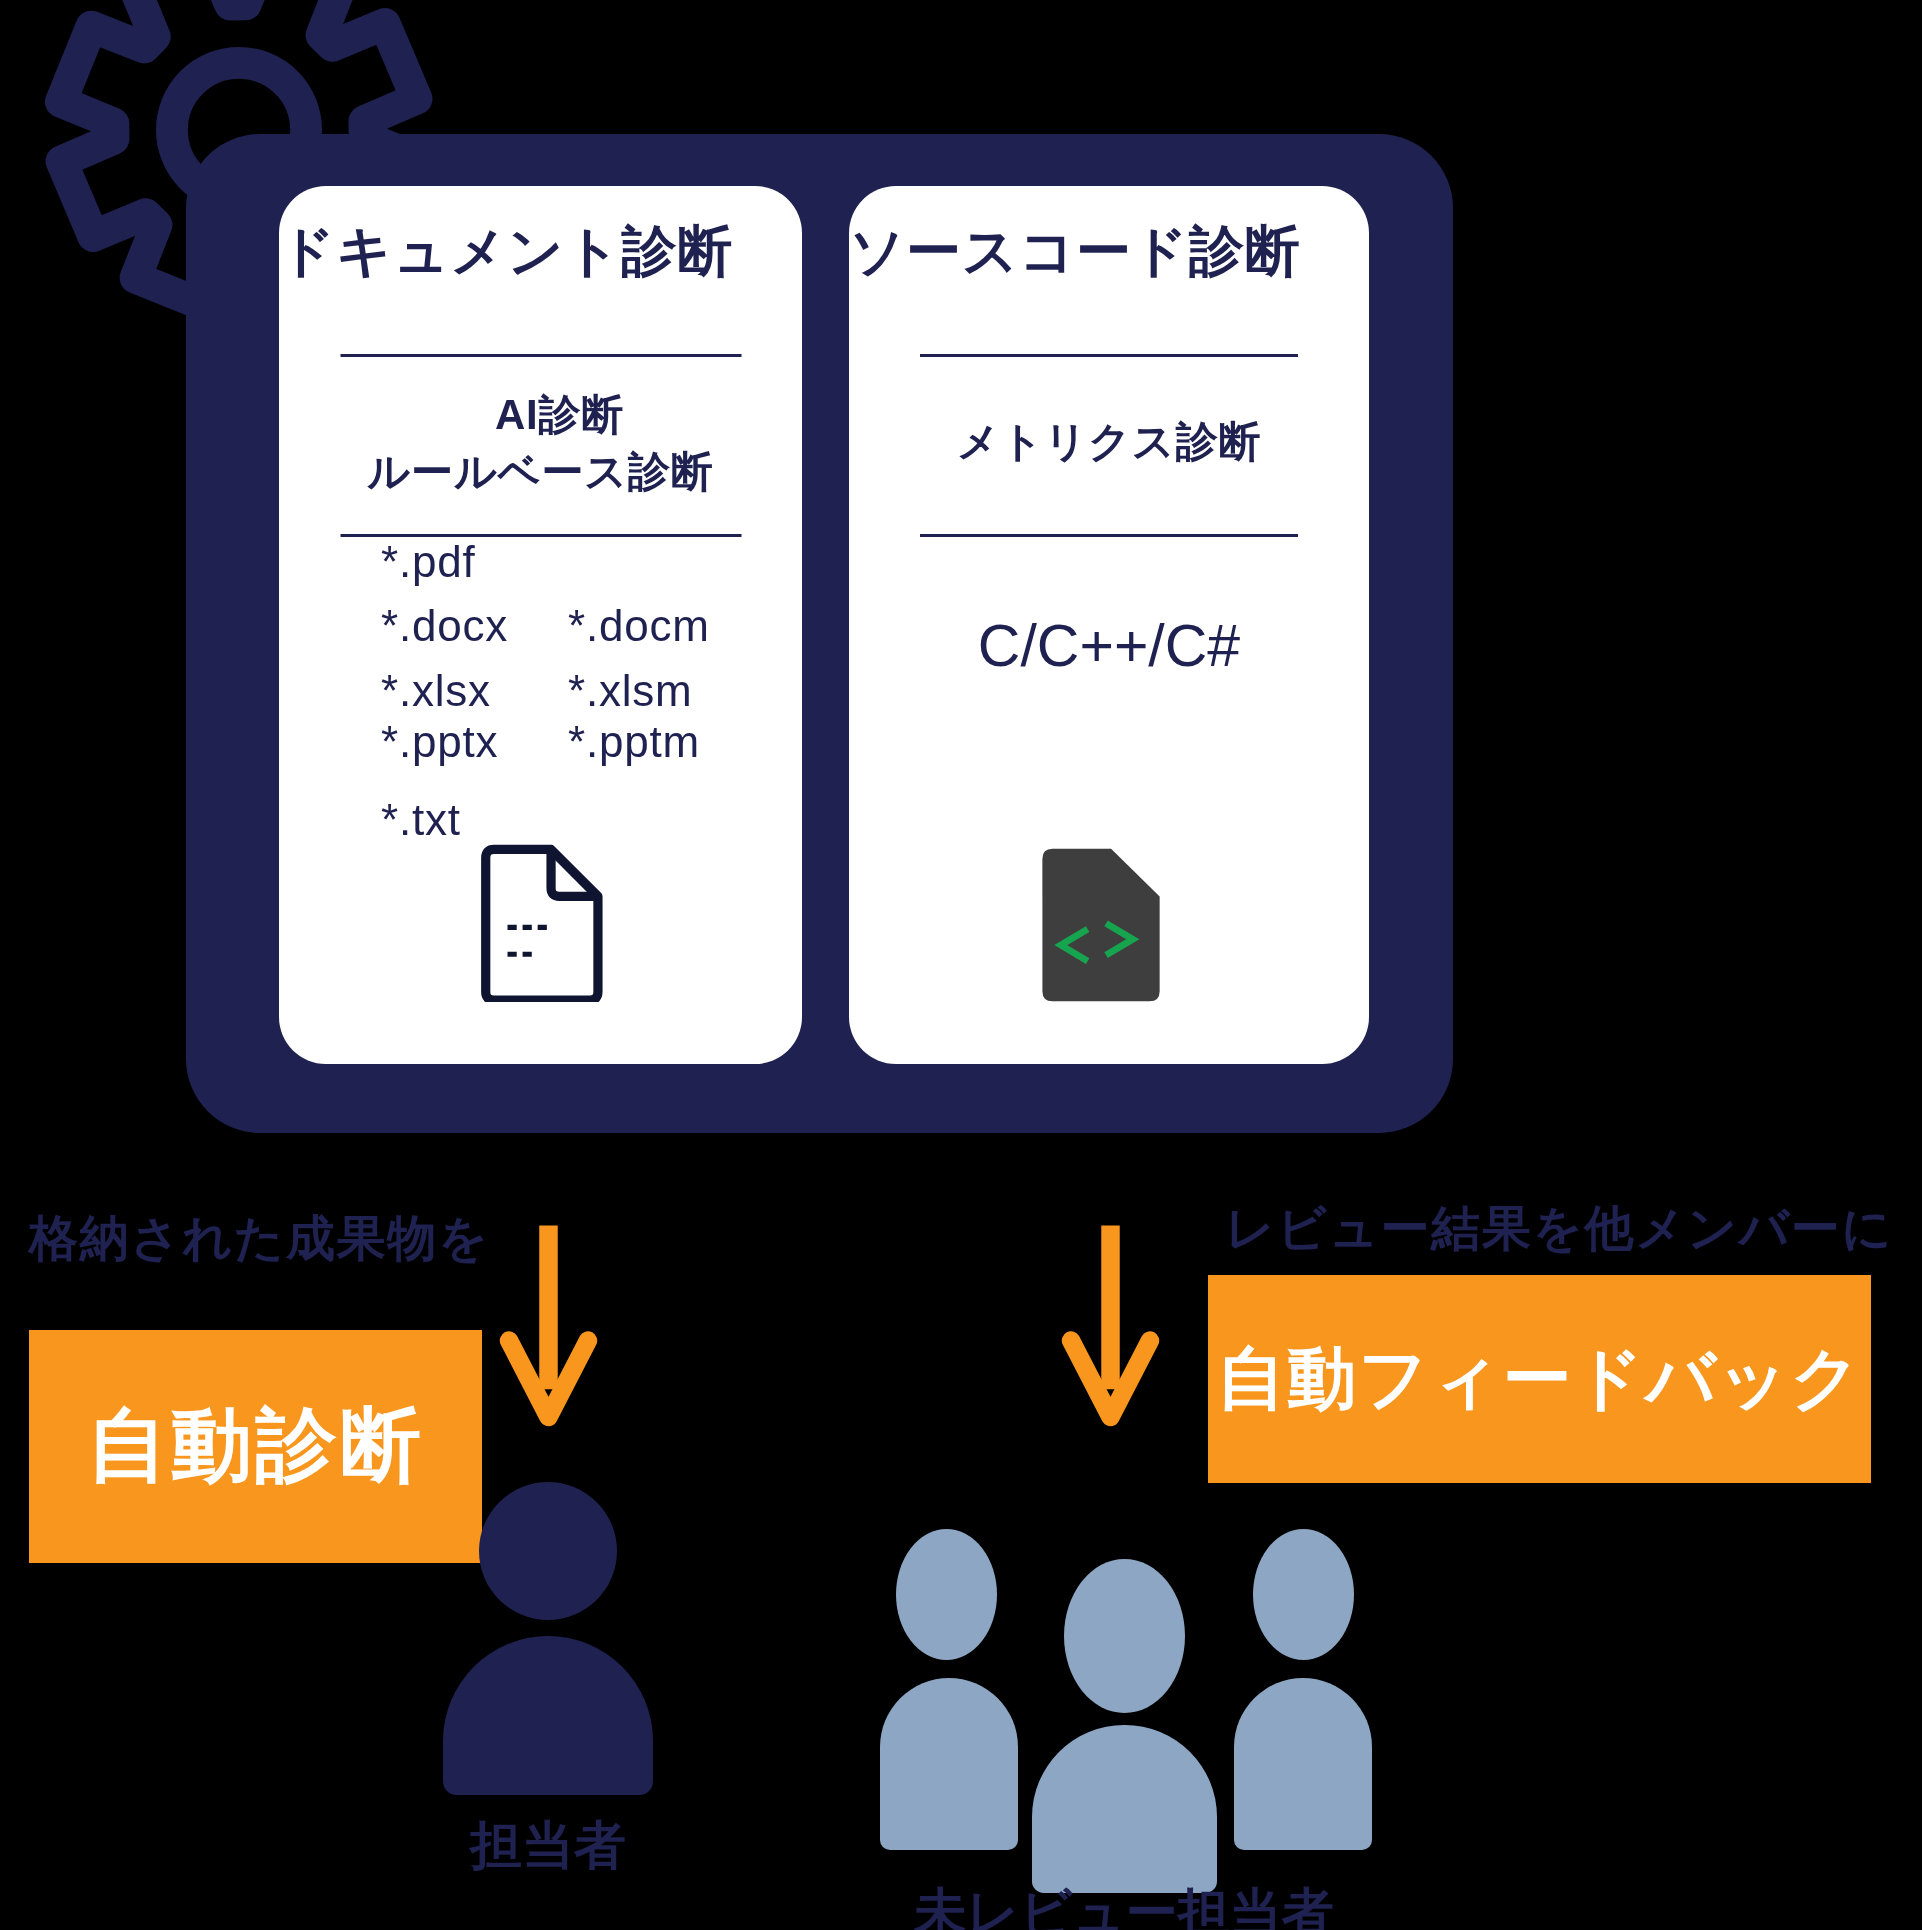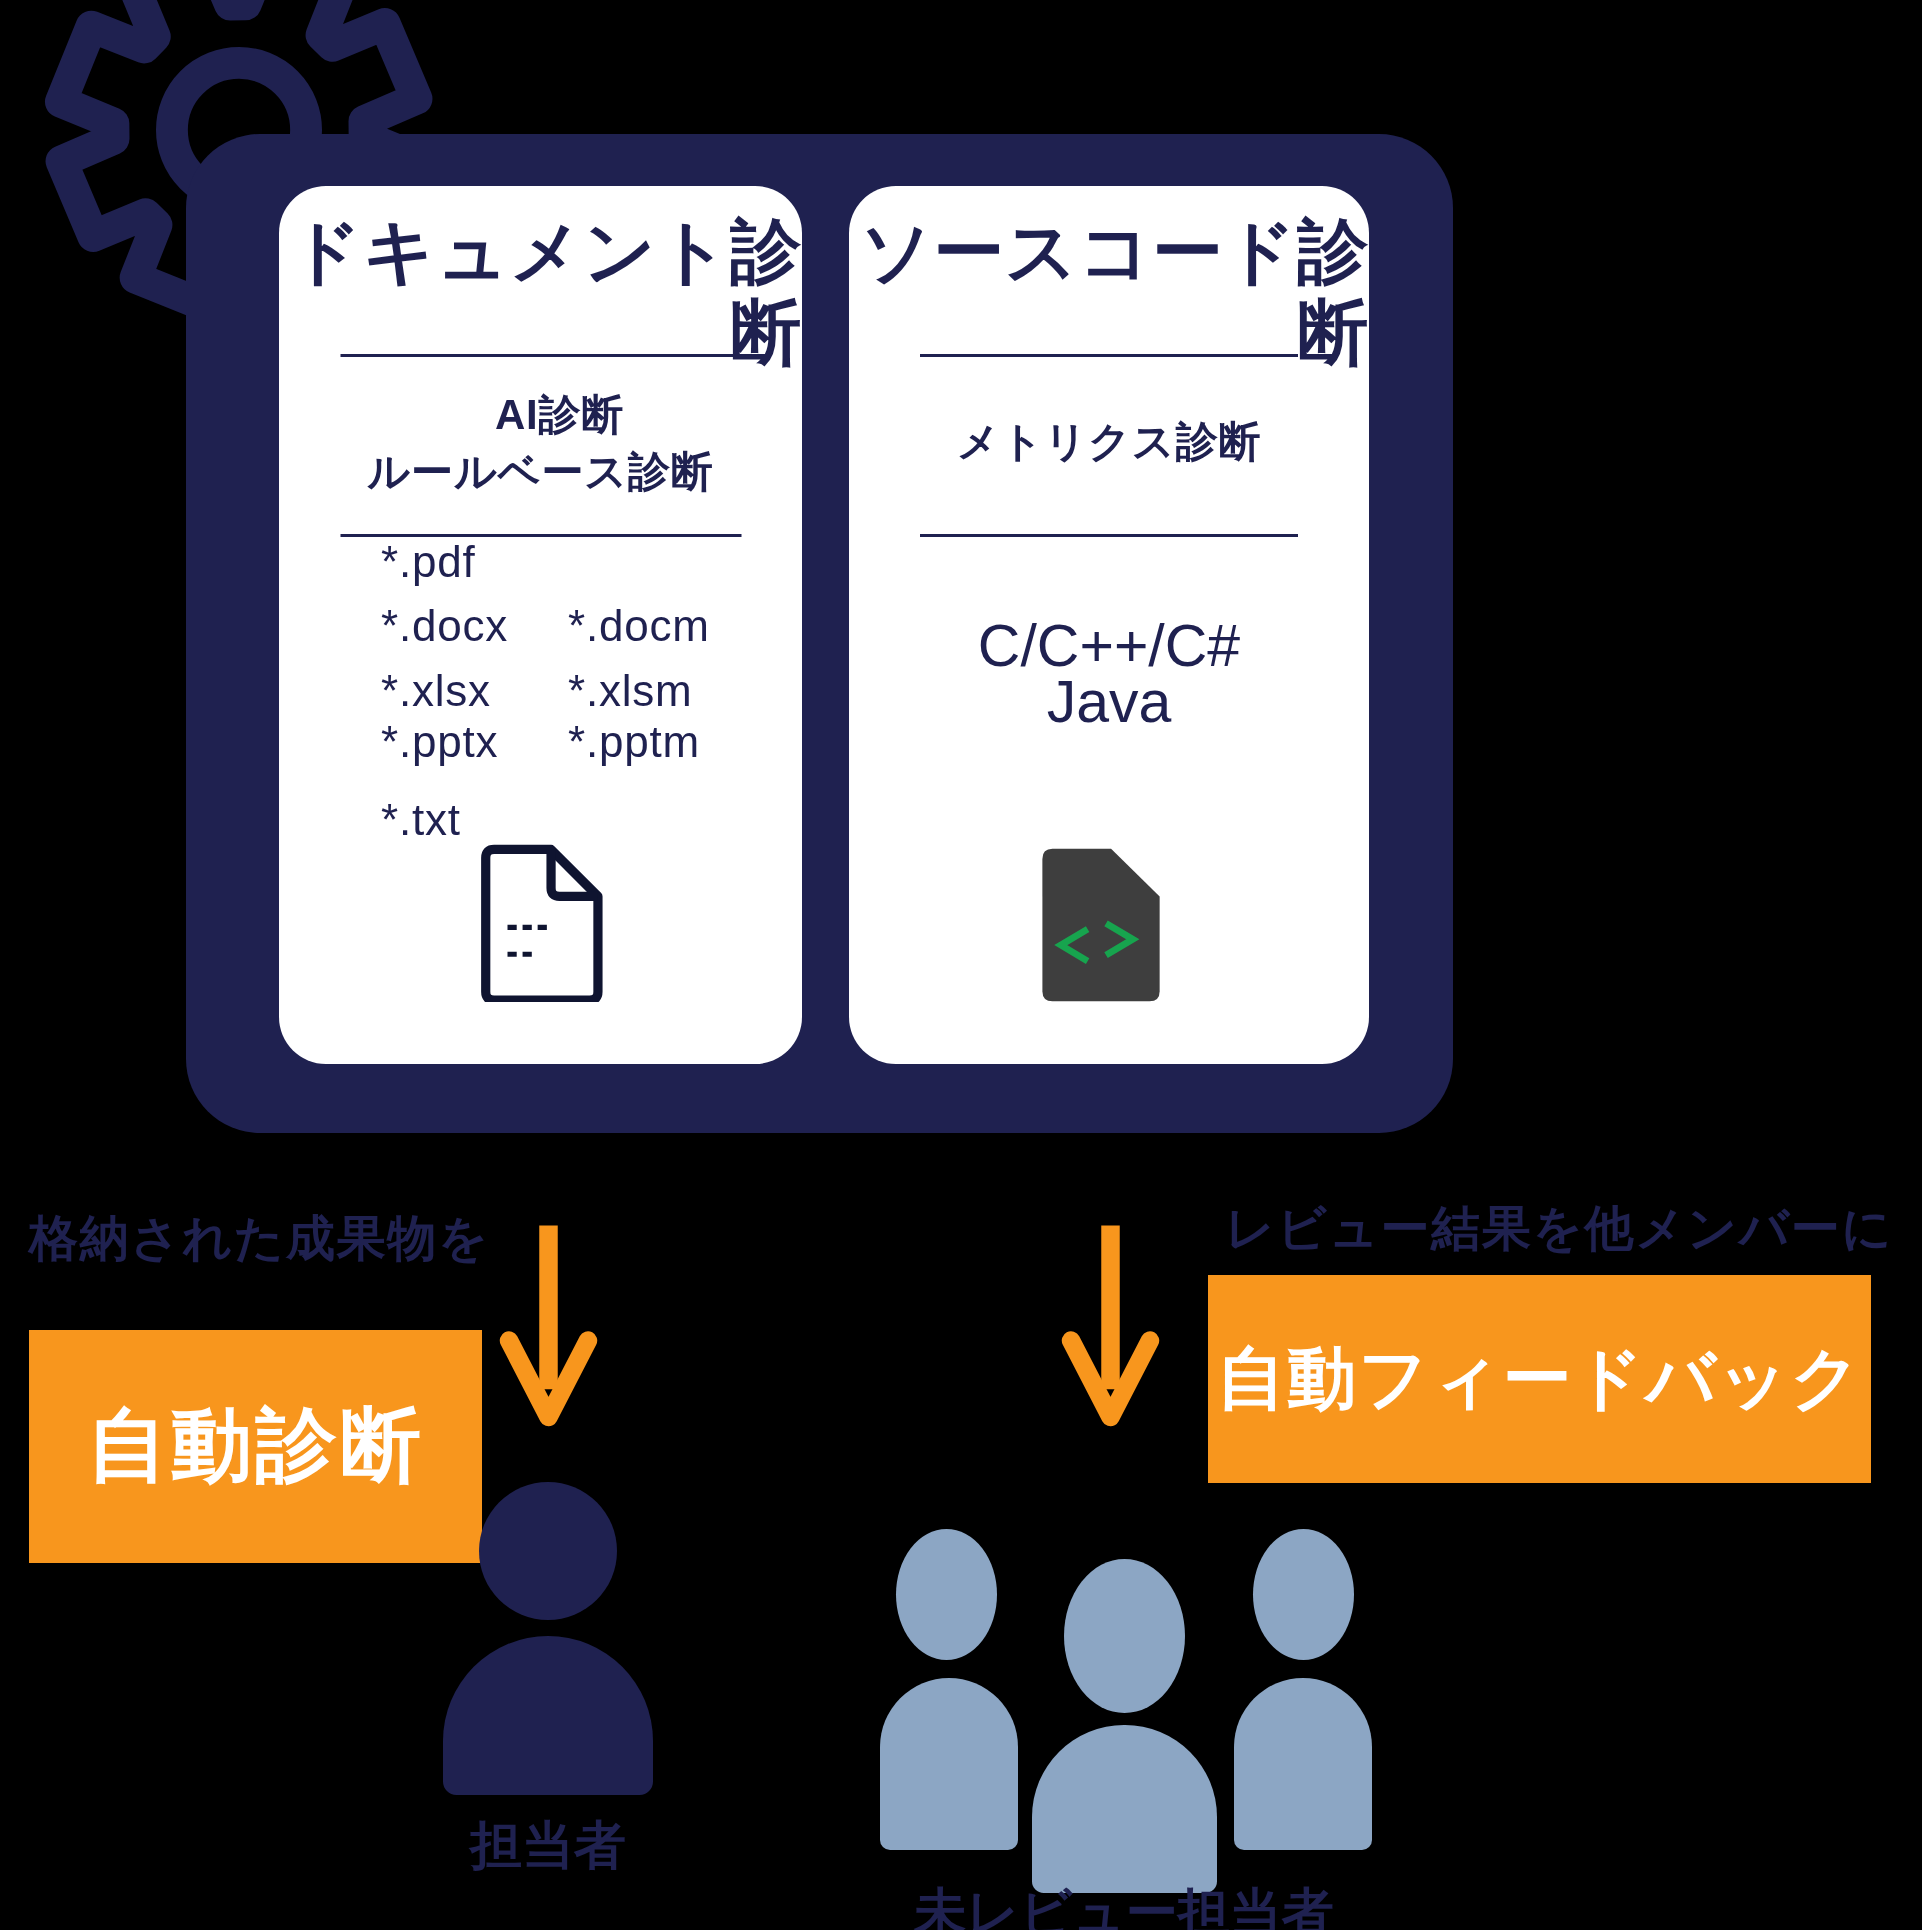--- a/index.html
+++ b/index.html
@@ -22,21 +22,21 @@
     background:var(--navy); border-radius:74px;
   }
   .card{
     position:absolute; top:52px; width:523px; height:878px;
     background:var(--white); border-radius:47px;
   }
   .card-doc{left:93px;}
   .card-code{left:663px; width:520px;}
   .card-title{
     position:absolute; top:25px; left:0; width:100%; height:81px;
-    font-size:71px; font-weight:800; text-align:right; line-height:81px;
+    font-size:55px; font-weight:800; text-align:left; line-height:81px;
     letter-spacing:0.8px;
   }
   .hr{
     position:absolute; left:50%; transform:translateX(-50%);
     height:3.4px; background:var(--navy);
   }
   .hr1{top:168px; width:401px;}
   .hr2{top:348px; width:401px;}
   .card-code .hr1,.card-code .hr2{width:378px;}
   .method{
@@ -143,21 +143,20 @@
         <path d="M40 135 h32" stroke="#0F1430" stroke-width="6" stroke-dasharray="11 7" fill="none"></path>
       </svg>
     </div>
 
     <div class="card card-code">
       <div class="card-title">ソースコード診断</div>
       <div class="hr hr1"></div>
       <div class="method method-single">メトリクス診断</div>
       <div class="hr hr2"></div>
       <div class="lang lang-a">C/C++/C#</div>
-      <div class="lang lang-b">Java</div>
       <svg class="code-icon-svg" width="134" height="161" viewBox="0 0 160 192">
         <path d="M16 20 q0-12 12-12 h70 l58 57 v113 q0 12 -12 12 H28 q-12 0 -12-12 z" fill="#3E3E3E"></path>
         <path d="M70 104 L38 123 L70 142" fill="none" stroke="#17A44E" stroke-width="8" stroke-linejoin="miter"></path>
         <path d="M92 97 L124 116 L92 135" fill="none" stroke="#17A44E" stroke-width="8" stroke-linejoin="miter"></path>
       </svg>
     </div>
   </div>
 
   <div class="caption caption-left">格納された成果物を</div>
   <div class="action-box action-left">自動診断</div>

